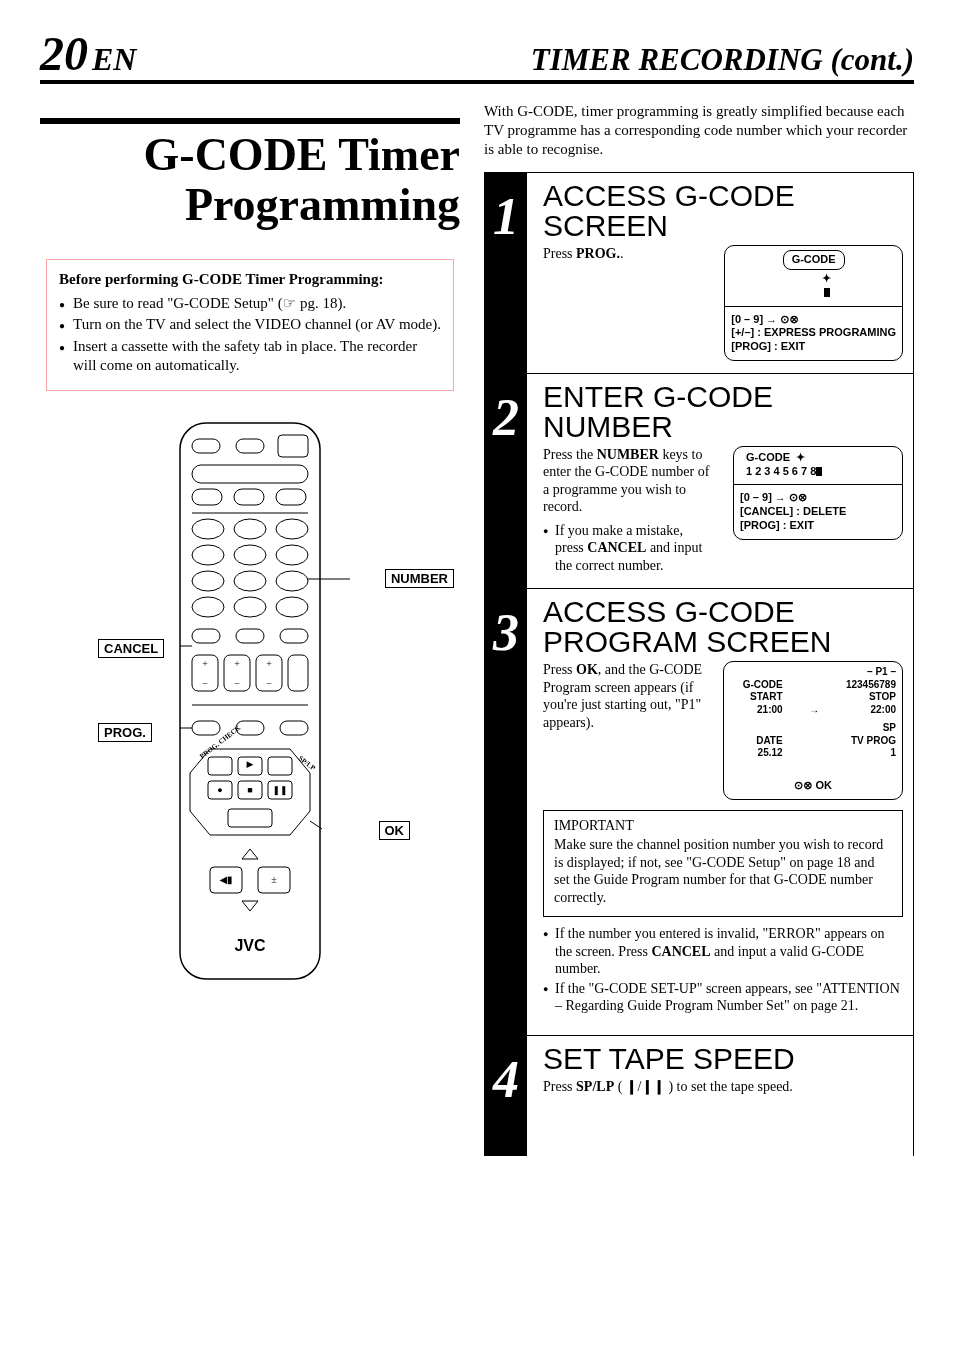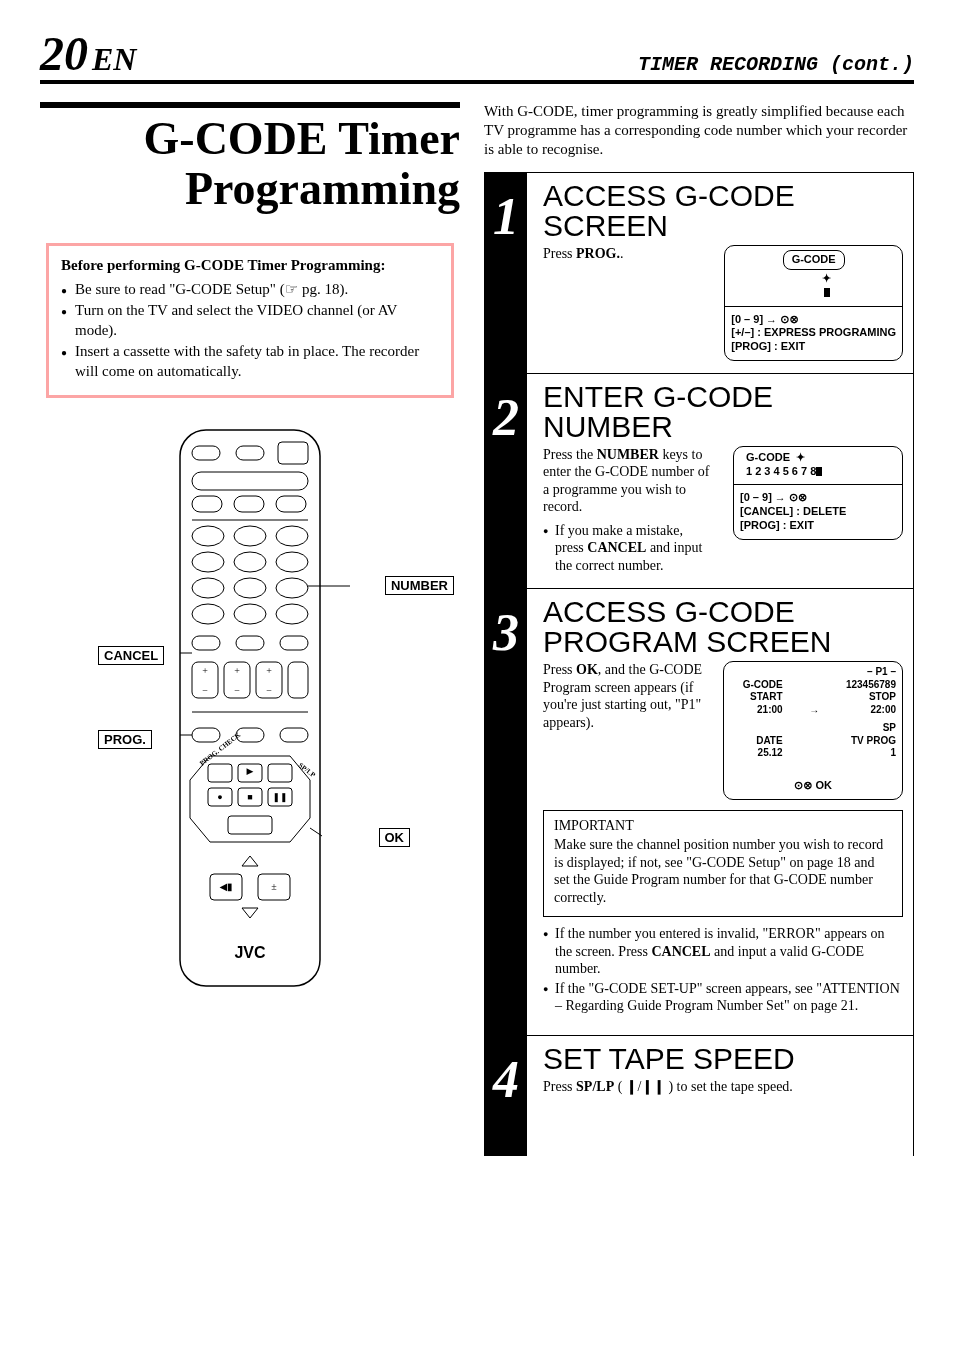--- a/index.html
+++ b/index.html
@@ -28,44 +28,44 @@
   }
   .header-left .en {
     font-size: 32px;
     font-style: italic;
     vertical-align: baseline;
     margin-left: 4px;
   }
   .header-right {
     font-style: italic;
     font-weight: bold;
-    font-size: 20px;
-    font-family: Liberation Mono, monospace;
+    font-size: 31px;
+    font-family: Liberation Serif, serif;
     text-align: right;
   }
   .cols {
     display: flex;
     gap: 24px;
   }
   .left-col { width: 420px; flex-shrink: 0; }
   .right-col { flex: 1; min-width: 0; }
   .main-title {
     border-top: 6px solid #000;
-    margin-top: 0;
+    margin-top: 16px;
     padding-top: 6px;
     text-align: right;
     font-family: Georgia, serif;
     font-size: 46px;
     font-weight: bold;
     line-height: 1.08;
     margin-bottom: 30px;
   }
   .main-title .sc { font-variant: small-caps; }
   .prep-box {
-    border: 3px solid #fca5a5;
+    border: 1px solid #fca5a5;
     padding: 10px 12px 12px 12px;
     font-size: 15px;
     line-height: 1.3;
     margin: 0 6px 30px 6px;
   }
   .prep-box .prep-title {
     font-weight: bold;
     margin-bottom: 4px;
   }
   .prep-box ul { list-style: none; }

